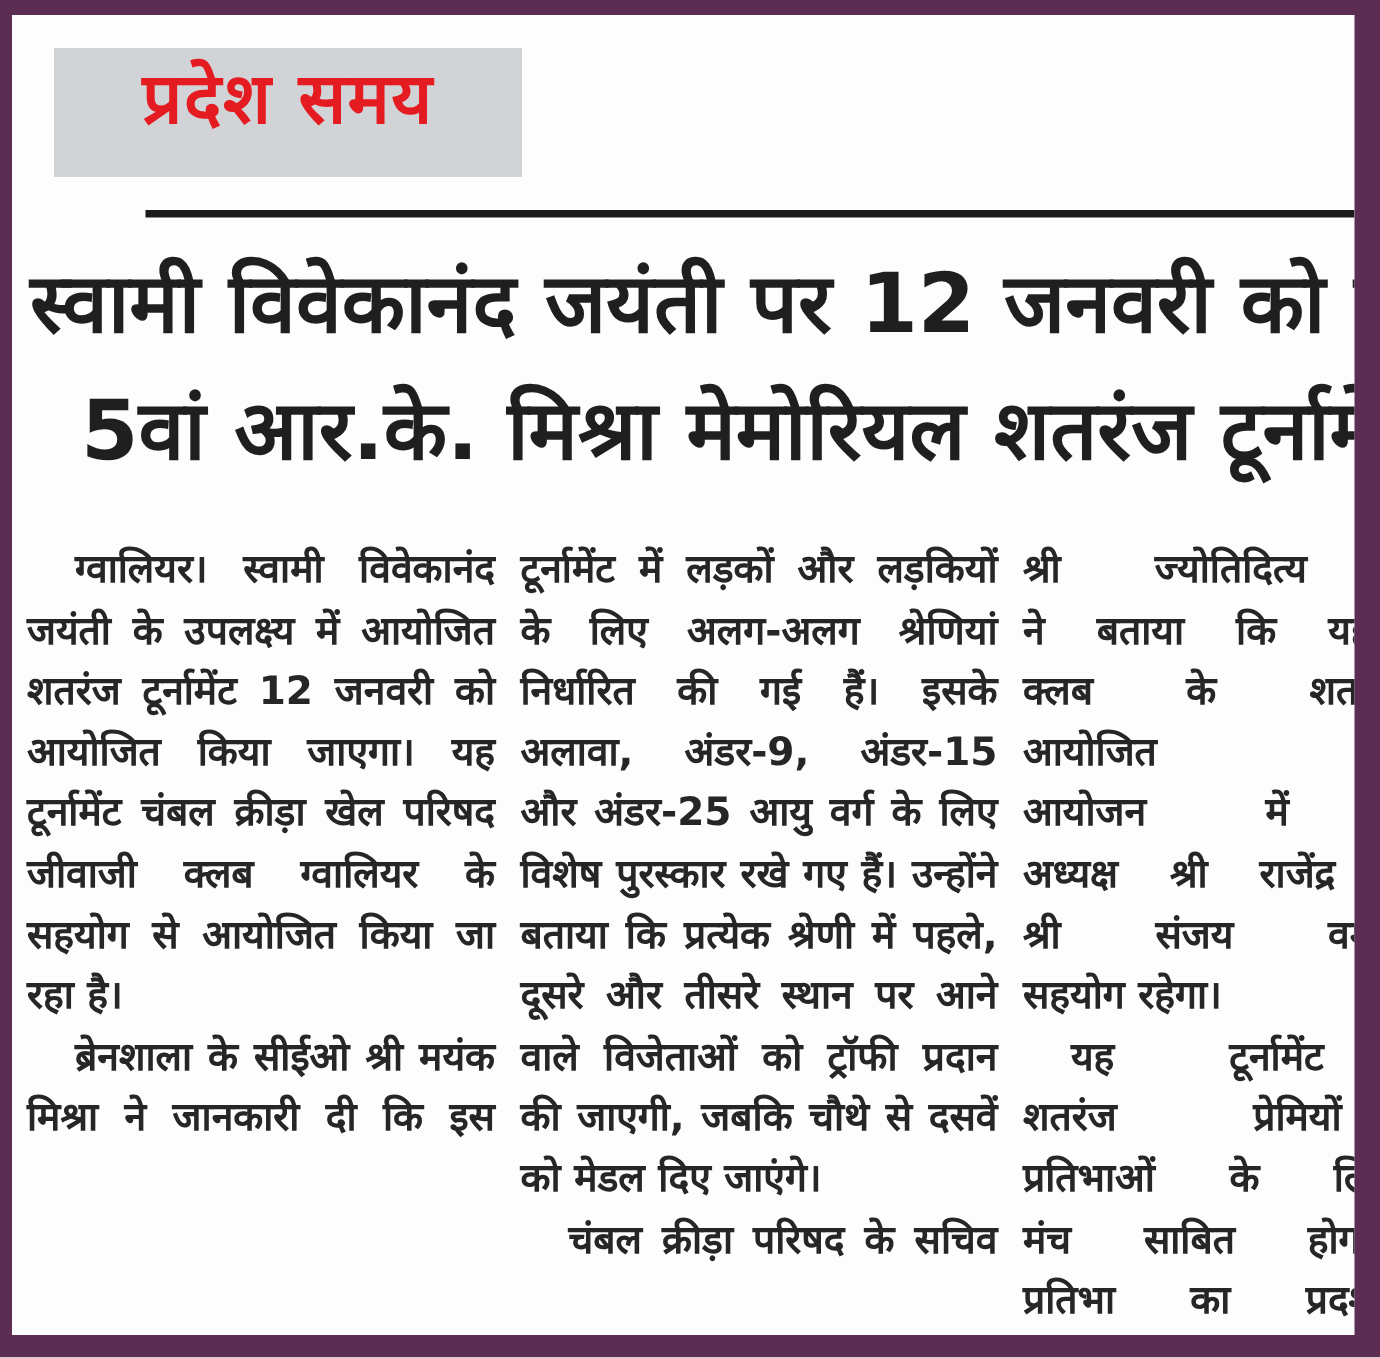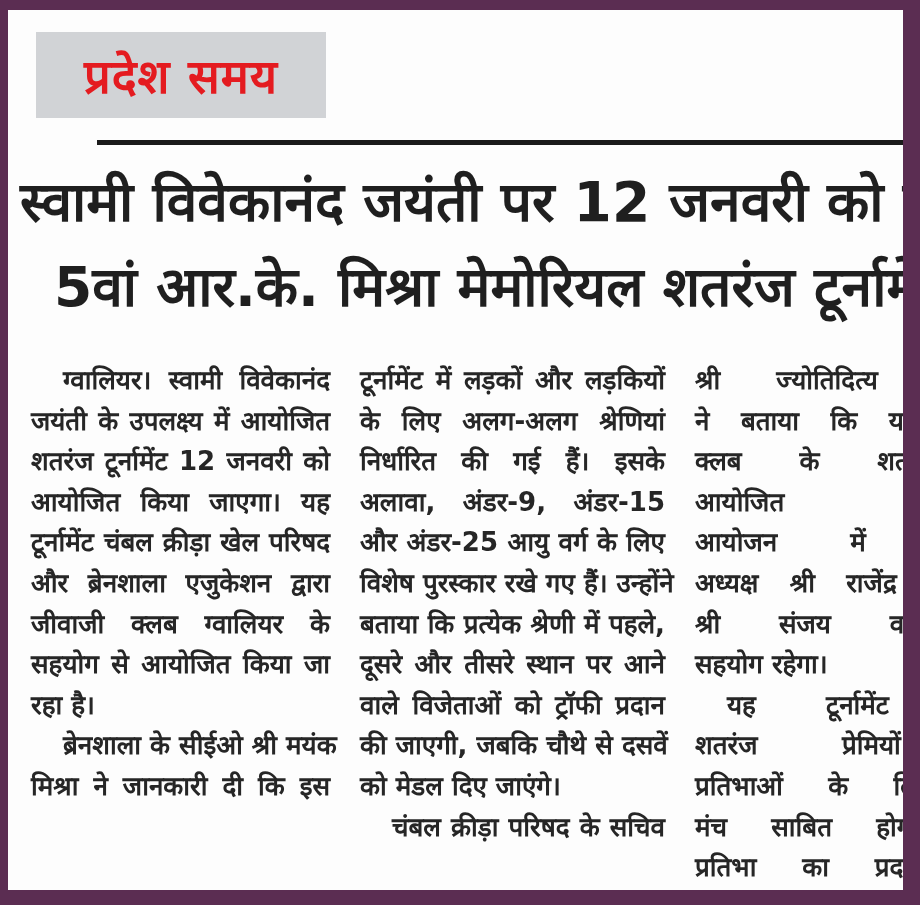--- a/index.html
+++ b/index.html
@@ -21,25 +21,25 @@
     height: 880px;
     background: #fdfdfd;
     overflow: hidden;
   }
 
   
   .masthead {
     position: absolute;
     left: 28px;
     top: 22px;
-    width: 290px;
+    width: 312px;
     height: 86px;
     background: #d1d3d6;
     display: flex;
-    align-items: center;
+    align-items: flex-start;
     justify-content: center;
   }
   .masthead-title {
     color: #e41b20;
     font-size: 47px;
     font-weight: 800;
     white-space: nowrap;
     letter-spacing: 1px;
   }
 
@@ -86,21 +86,20 @@
   .line {
     font-size: 26px;
     font-weight: 600;
     color: #262626;
     line-height: 40.6px;
     height: 40.6px;
     white-space: nowrap;
     overflow: visible;
     text-align: justify;
     text-align-last: justify;  
-    margin-left: 13px;
   }
   .line.indent { text-indent: 32px; }
   .line.end { text-align-last: left; }  
 </style>
 </head>
 <body>
 
 <div class="page">
   <div class="inner">
 
@@ -115,21 +114,20 @@
       <div class="headline-line second">5वां आर.के. मिश्रा मेमोरियल शतरंज टूर्नामें</div>
     </div>
 
     <div class="columns">
       <div class="col col-1">
           <div class="line indent">ग्वालियर। स्वामी विवेकानंद</div>
           <div class="line">जयंती के उपलक्ष्य में आयोजित</div>
           <div class="line">शतरंज टूर्नामेंट 12 जनवरी को</div>
           <div class="line">आयोजित किया जाएगा। यह</div>
           <div class="line">टूर्नामेंट चंबल क्रीड़ा खेल परिषद</div>
-          <div class="line">और ब्रेनशाला एजुकेशन द्वारा</div>
           <div class="line">जीवाजी क्लब ग्वालियर के</div>
           <div class="line">सहयोग से आयोजित किया जा</div>
           <div class="line end">रहा है।</div>
           <div class="line indent">ब्रेनशाला के सीईओ श्री मयंक</div>
           <div class="line">मिश्रा ने जानकारी दी कि इस</div>
         </div>
       <div class="col col-2">
           <div class="line">टूर्नामेंट में लड़कों और लड़कियों</div>
           <div class="line">के लिए अलग-अलग श्रेणियां</div>
           <div class="line">निर्धारित की गई हैं। इसके</div>

